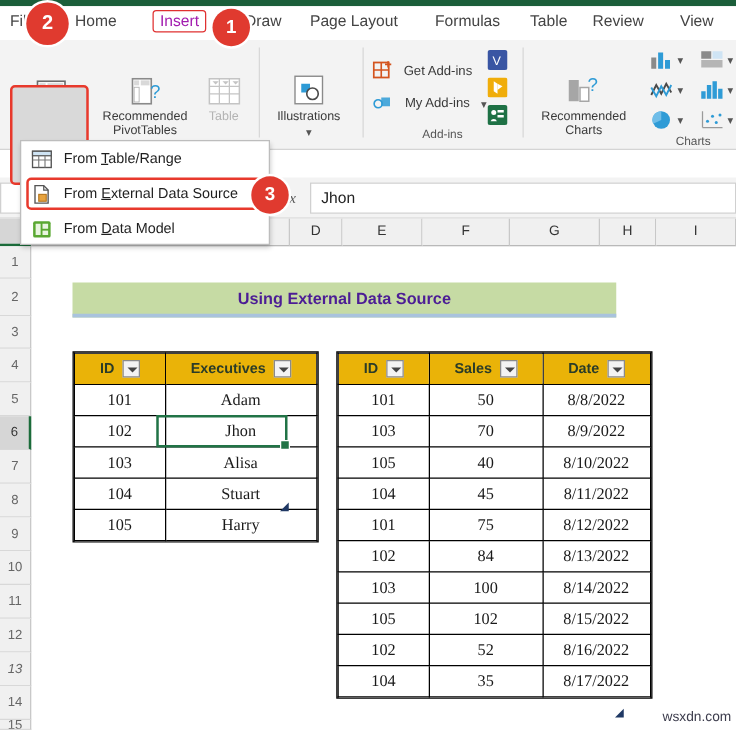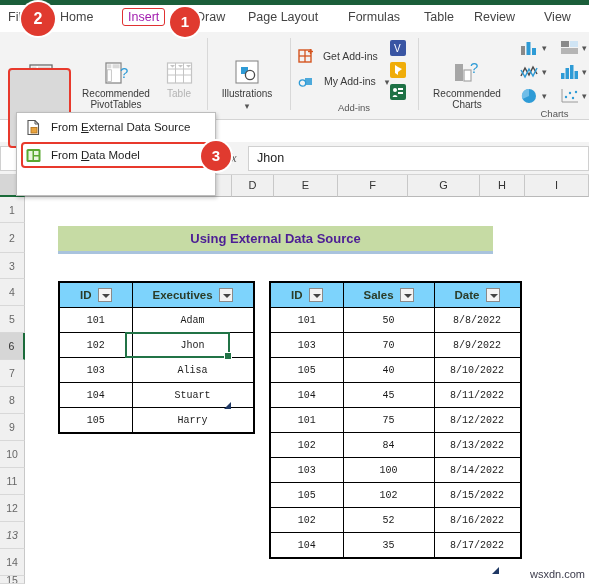--- a/index.html
+++ b/index.html
@@ -125,28 +125,28 @@
     position: absolute; background: #c6dba4; border-bottom: 3px solid #a9c3dd;
     display: flex; align-items: center; justify-content: center;
     font-size: 13px; font-weight: bold; color: #4c1d95;
     font-family: "Liberation Sans", sans-serif;
   }
 
   
   .xtable { position: absolute; border: 1.6px solid #000; border-collapse: collapse; }
   .xtable table { border-collapse: collapse; }
   .xtable th {
-    background: #7dd3fc; color: #2b3c28; font-size: 11.5px; font-weight: bold;
+    background: #eab308; color: #2b3c28; font-size: 11.5px; font-weight: bold;
     border: 1px solid #000; height: 25px; position: relative;
     padding: 0 20px;
   }
   .xtable td {
-    background: #ffffff; color: #1a1a1a; font-size: 10px;
+    background: #ffffff; color: #1a1a1a; font-size: 13px;
     border: 1px solid #000; height: 25px; text-align: center;
-    font-family: Liberation Mono, monospace;
+    font-family: Liberation Serif, serif;
   }
   .filt {
     display: inline-block; width: 14px; height: 14px;
     background: #f3f3f3; border: 1px solid #8a8a8a;
     vertical-align: middle; margin-left: 4px; position: relative;
   }
   .filt::after {
     content: ""; position: absolute; left: 3px; top: 5px;
     border-left: 4px solid transparent; border-right: 4px solid transparent;
     border-top: 4px solid #444;
@@ -375,20 +375,32 @@
           <circle cx="13" cy="10" r="1.2" fill="#2e9bd6"></circle>
           <circle cx="16" cy="4" r="1.2" fill="#2e9bd6"></circle>
         </svg>
     </div>
     <div class="ico" style="left:582px; top:59px; font-size:9px; color:#555;">▾</div>
 
     <div class="grp-label" style="left:520px; top:76px; width:69px;">Charts</div>
   </div>
 
   <div class="menu">
+    <div class="menu-item">
+      <span class="mi-ico">
+        <svg width="17" height="17" viewBox="0 0 17 17">
+          <rect x="1" y="2" width="15" height="13" fill="#fff" stroke="#555" stroke-width="1.1"></rect>
+          <rect x="1" y="2" width="15" height="3.6" fill="#cfe4f4" stroke="#555" stroke-width="1"></rect>
+          <line x1="1" y1="9" x2="16" y2="9" stroke="#777" stroke-width="0.9"></line>
+          <line x1="6" y1="5.6" x2="6" y2="15" stroke="#777" stroke-width="0.9"></line>
+          <line x1="11" y1="5.6" x2="11" y2="15" stroke="#777" stroke-width="0.9"></line>
+        </svg>
+      </span>
+      <span><span>From </span><u>T</u><span>able/Range</span></span>
+    </div>
 
     <div class="menu-item">
       <span class="mi-ico">
         <svg width="17" height="17" viewBox="0 0 17 17">
           <path d="M3 1.5 h7 l3.5 3.5 v10.5 h-10.5z" fill="#fff" stroke="#555" stroke-width="1.1"></path>
           <path d="M10 1.5 v3.5 h3.5" fill="none" stroke="#555" stroke-width="1"></path>
           <rect x="6" y="8.5" width="6" height="5.5" fill="#e8a33d" stroke="#b5761f" stroke-width="0.9"></rect>
         </svg>
       </span>
       <span><span>From </span><u>E</u><span>xternal Data Source</span></span>

